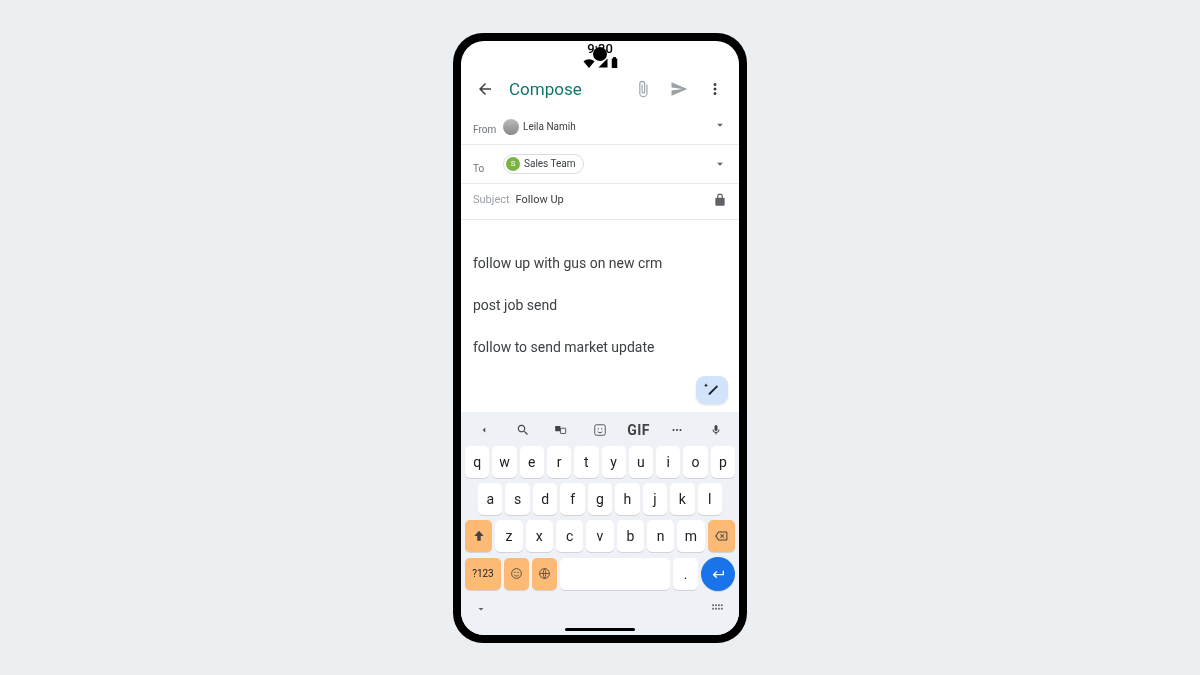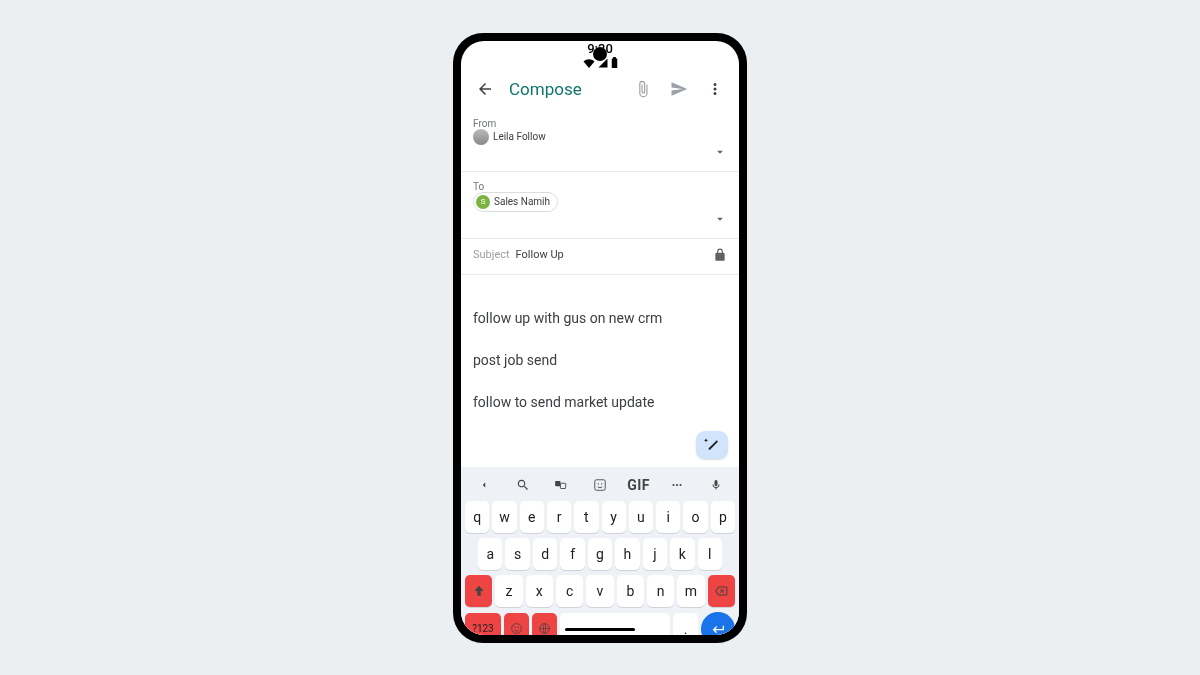--- a/index.html
+++ b/index.html
@@ -58,25 +58,24 @@
     display: flex;
     align-items: center;
     padding: 8px 12px;
     gap: 12px;
   }
   .app-title { font-size: 17px; color: #0f766e; flex:1; }
   .icon-btn { width: 24px; height: 24px; display:flex; align-items:center; justify-content:center; color:#5f6368; }
   .icon-btn.light { color:#9aa0a6; }
   .field-row {
     display:flex;
-    align-items:flex-start;
+    align-items:flex-end;
     padding: 9px 12px;
     border-bottom: 1px solid #e8eaed;
     font-size: 11px;
-    flex-direction: column;
   }
   .field-label { color:#70757a; width: 30px; font-size:10px; }
   .chip {
     display:flex; align-items:center; gap:4px;
     border:1px solid #dadce0; border-radius:12px;
     padding:2px 7px 2px 2px; font-size:10px; color:#3c4043;
   }
   .chip .avatar { width:14px; height:14px; border-radius:50%; background:#7cb342; color:#fff; font-size:8px; display:flex; align-items:center; justify-content:center; }
   .chip.plain { border:none; padding:0; }
   .chip.plain .avatar { width:16px; height:16px; background:linear-gradient(#bbb,#888); }
@@ -99,21 +98,21 @@
   .kb-row { display:flex; gap:3px; justify-content:center; margin-bottom:5px;}
   .key {
     background:#fff; border-radius:5px; height:32px;
     display:flex; align-items:center; justify-content:center;
     font-size:14px; color:#202124; box-shadow:0 1px 0 rgba(0,0,0,0.12);
     flex:1; min-width:0;
   }
   .kb-row.r1 .key { flex:1; }
   .kb-row.r2 { padding:0 13px; }
   .kb-row.r3 .key { flex:1; }
-  .key.fn { background:#ef4444;text-align:center; }
+  .key.fn { background:#fdba74;text-align:center; }
   .key.wide { flex:1.4; }
   .key.enter { background:#1a73e8; color:#fff; border-radius:50%; width:34px; height:34px; flex:none;}
   .key.space { flex:4; }
   .kb-bottom { display:flex; justify-content:space-between; align-items:center; padding:4px 10px 0 10px; color:#5f6368;}
   .home-ind { position:absolute; bottom:4px; left:50%; transform:translateX(-50%); width:70px; height:3px; border-radius:3px; background:#000;}
 </style>
 </head>
 <body>
 
 <div class="phone">
@@ -162,34 +161,34 @@
         <svg width="18" height="18" viewBox="0 0 24 24">
             <path fill="#3c4043" d="M12 8a2 2 0 1 0 0-4 2 2 0 0 0 0 4zm0 2a2 2 0 1 0 0 4 2 2 0 0 0 0-4zm0 6a2 2 0 1 0 0 4 2 2 0 0 0 0-4z"></path>
           </svg>
       </div>
     </div>
 
     <div class="field-row">
       <span class="field-label">From</span>
       <div class="chip plain">
         <span class="avatar"></span>
-        <span>Leila Follow</span>
+        <span>Leila Namih</span>
       </div>
       <span class="chevron">
         <svg width="14" height="14" viewBox="0 0 24 24">
             <path fill="#5f6368" d="M7 10l5 5 5-5z"></path>
           </svg>
       </span>
     </div>
 
     <div class="field-row">
       <span class="field-label">To</span>
       <div class="chip">
         <span class="avatar">S</span>
-        <span>Sales Namih</span>
+        <span>Sales Team</span>
       </div>
       <span class="chevron">
         <svg width="14" height="14" viewBox="0 0 24 24">
             <path fill="#5f6368" d="M7 10l5 5 5-5z"></path>
           </svg>
       </span>
     </div>
 
     <div class="subject-row">
       <span class="subject-label">Subject</span>

